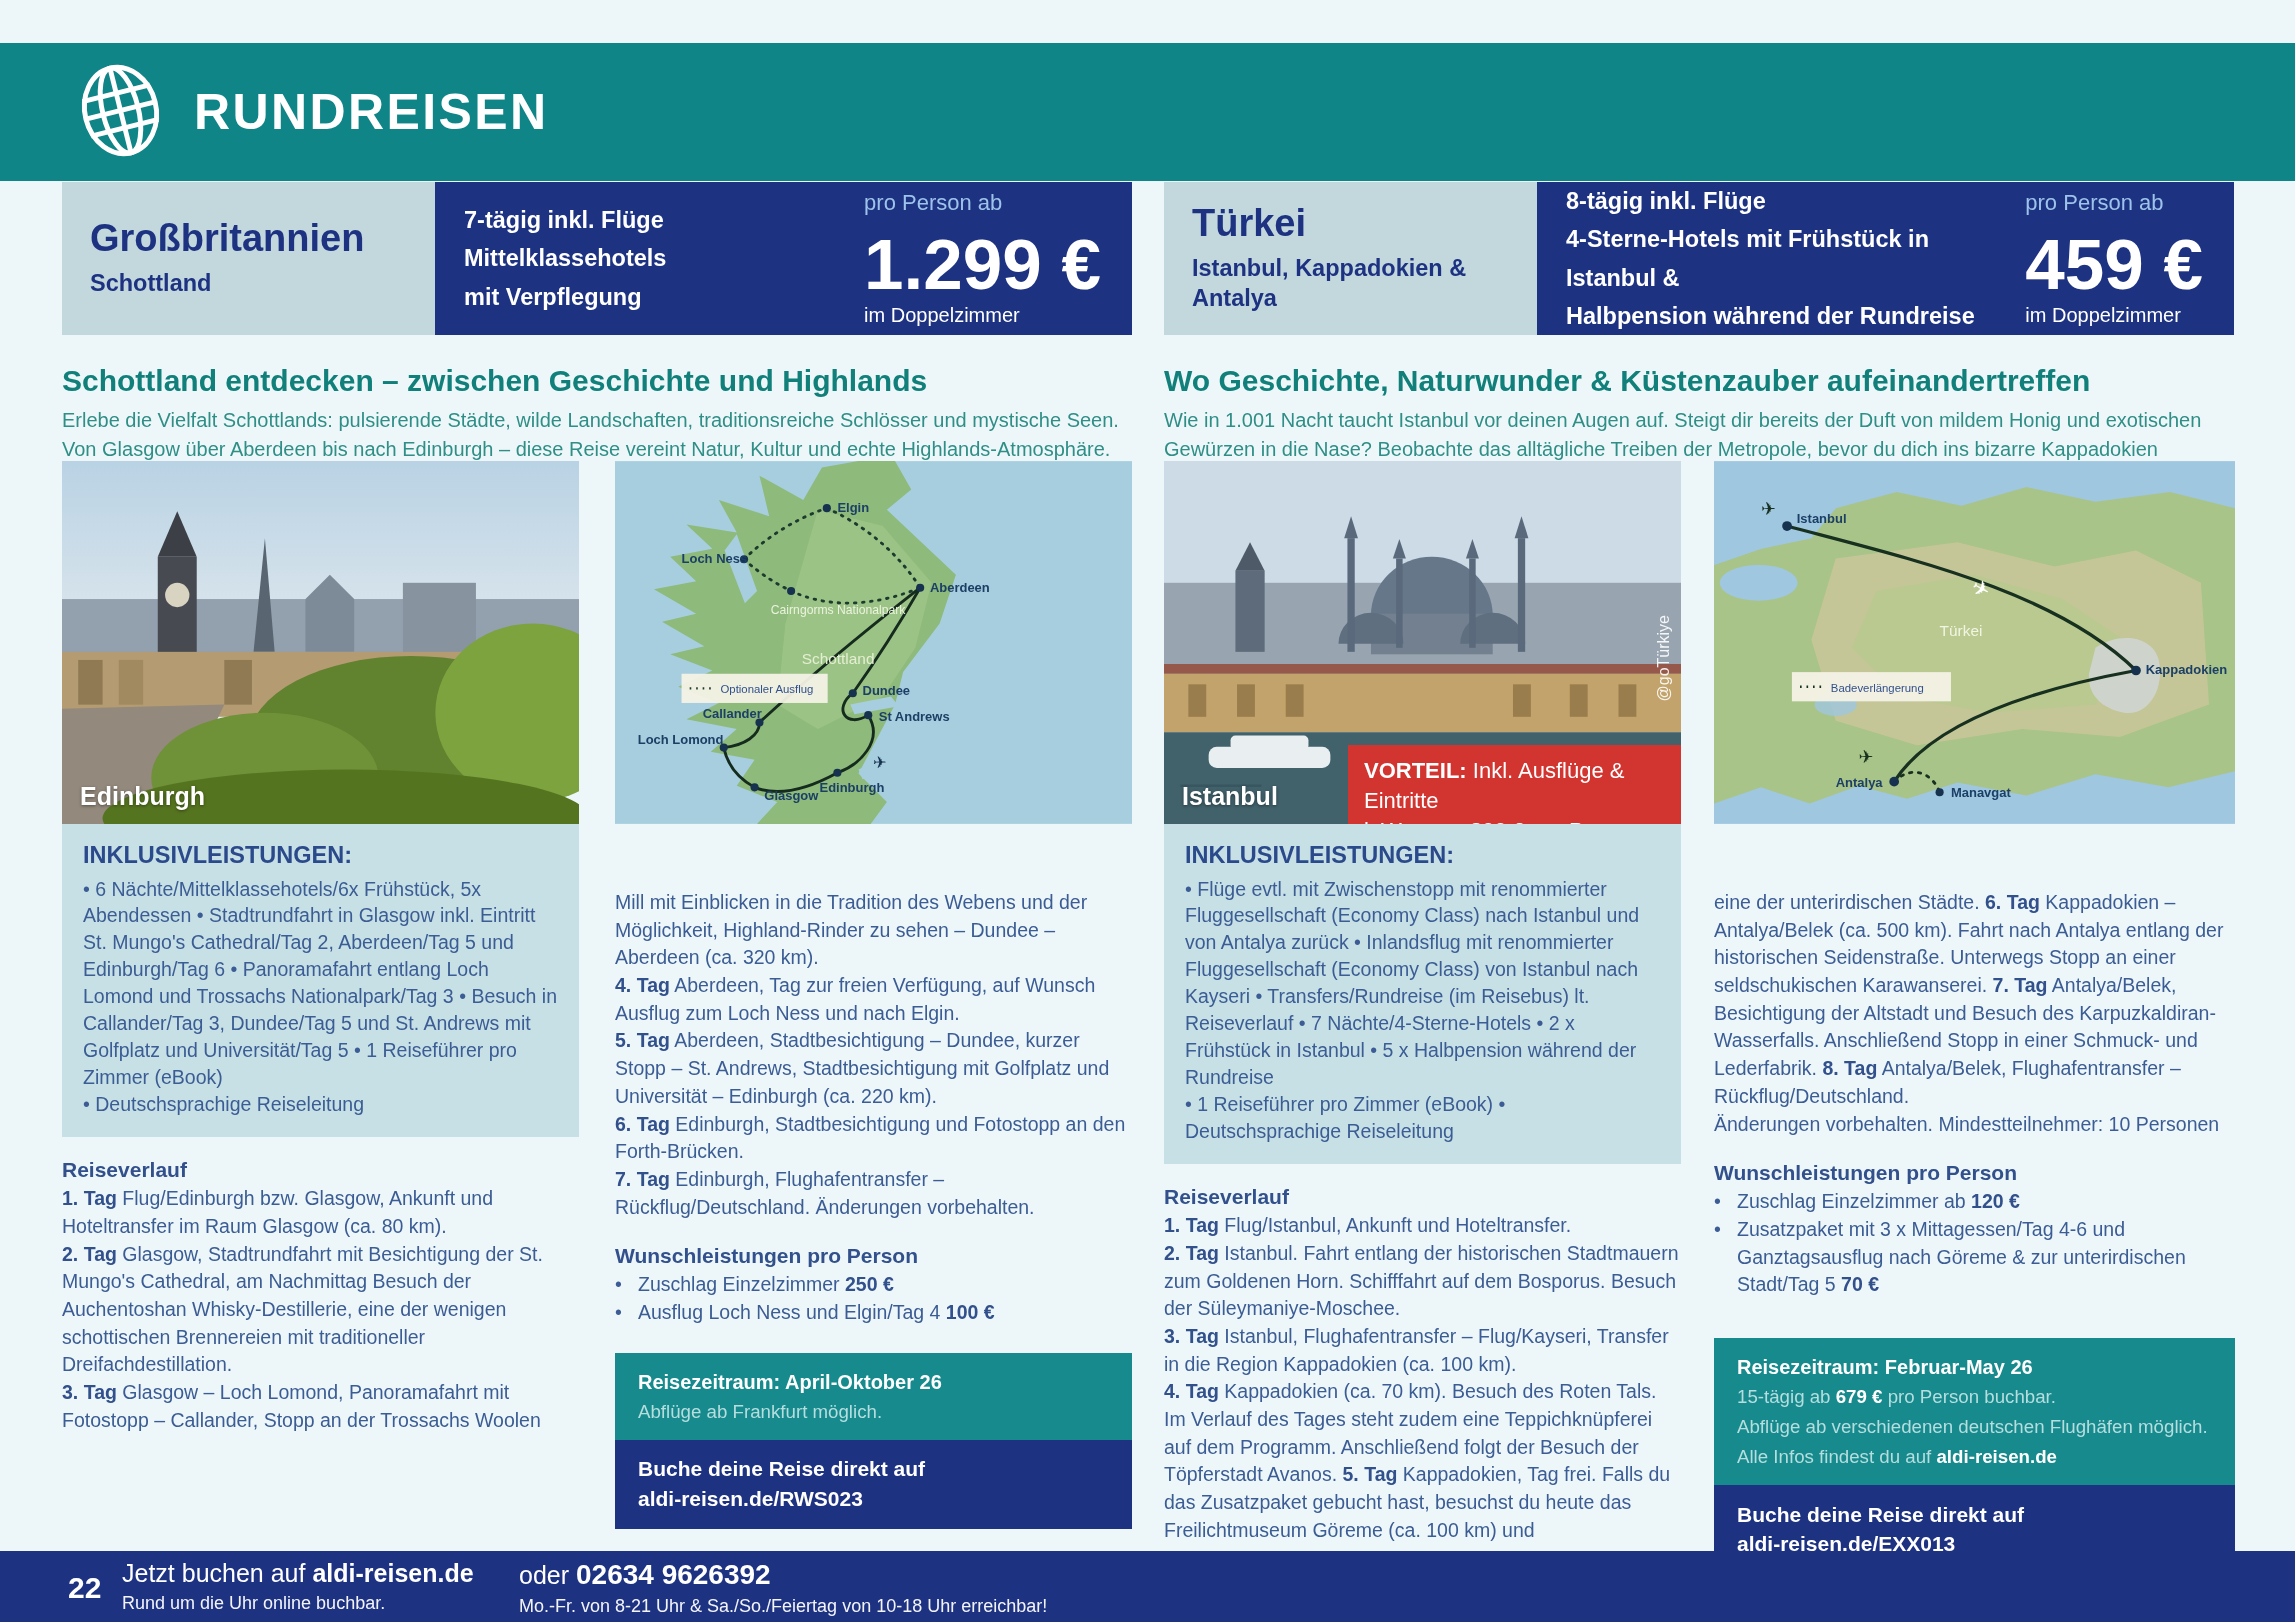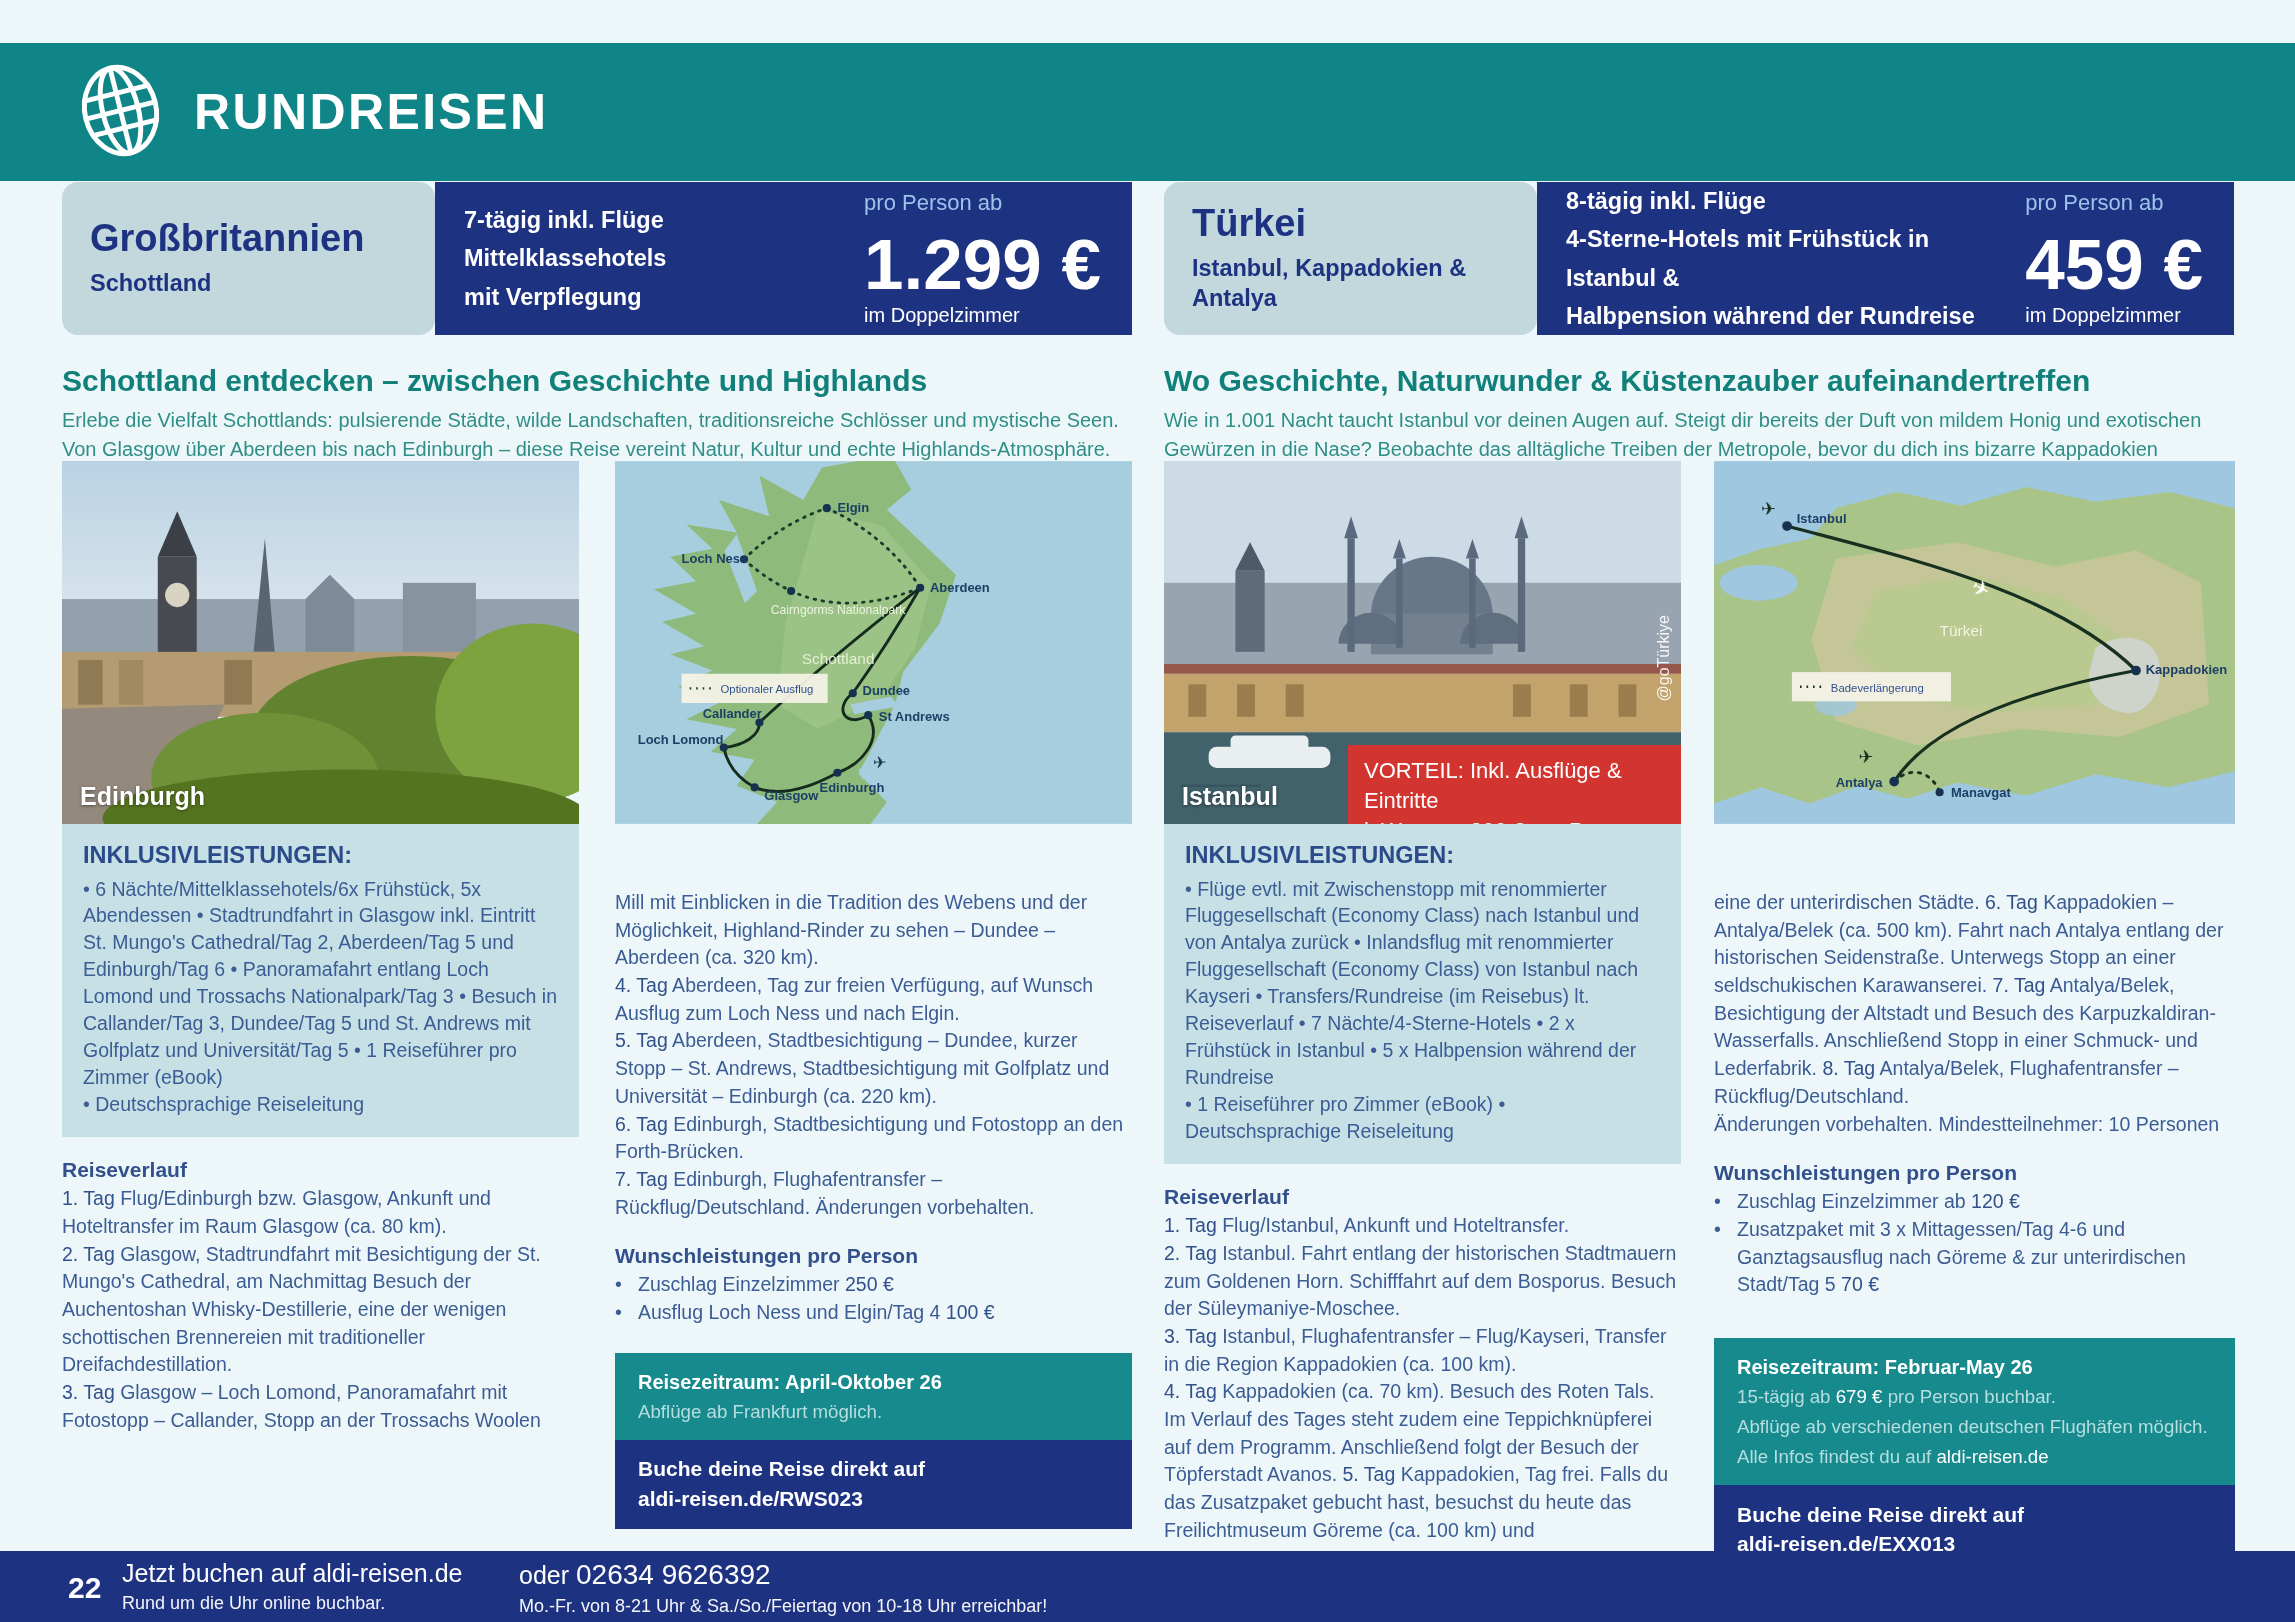--- a/index.html
+++ b/index.html
@@ -3,28 +3,28 @@
 <meta charset="utf-8">
 <style>
   :root{
     --teal:#0f8588; --teal2:#168a8d; --navy:#1e3282; --lightbox:#c2d8dd;
     --inclbox:#c6e0e5; --red:#d23430; --headline:#11807a; --intro:#2f8e86;
     --body:#3b5c94; --pricepre:#9dc3ea; --tealtxt:#b6dedf;
   }
   *{margin:0;padding:0;box-sizing:border-box;}
   html,body{width:2295px;height:1623px;}
   body{position:relative;background:#edf7f9;font-family:"Liberation Sans",sans-serif;overflow:hidden;color:var(--body);}
-  b{font-weight:normal;}
+  b{font-weight:bold;}
   
   .header{position:absolute;left:0;top:0;width:2295px;height:138px;background:var(--teal);display:flex;align-items:center;padding-left:71px;margin-top:43px;}
   .brand{color:#fff;font-size:50px;font-weight:bold;letter-spacing:2.4px;margin-left:24px;}
   
   .banner{position:absolute;top:182px;width:1070px;height:153px;display:flex;}
   .banner.l{left:62px}.banner.r{left:1164px}
-  .banner-left{width:373px;background:var(--lightbox);display:flex;flex-direction:column;justify-content:center;padding:12px 28px;border-radius:16px;}
+  .banner-left{width:373px;background:var(--lightbox);display:flex;flex-direction:column;justify-content:center;padding:12px 28px;}
   .banner-title{font-size:38px;font-weight:bold;color:var(--navy);line-height:1.1;}
   .banner-sub{font-size:23.5px;font-weight:bold;color:var(--navy);margin-top:8px;line-height:1.3;}
   .banner-main{flex:1;background:var(--navy);display:flex;justify-content:space-between;align-items:center;padding:0 31px 0 29px;}
   .duration{color:#fff;font-size:23.5px;font-weight:bold;line-height:1.62;}
   .price-block{text-align:left;}
   .price-pre{color:var(--pricepre);font-size:22px;margin-bottom:12px;}
   .price{color:#fff;font-size:71px;font-weight:bold;line-height:1.05;white-space:nowrap;}
   .price-post{color:#fff;font-size:20px;font-weight:normal;margin-top:1.6px;}
   
   .headline{position:absolute;top:364px;width:1070px;font-size:30px;font-weight:bold;color:var(--headline);}

